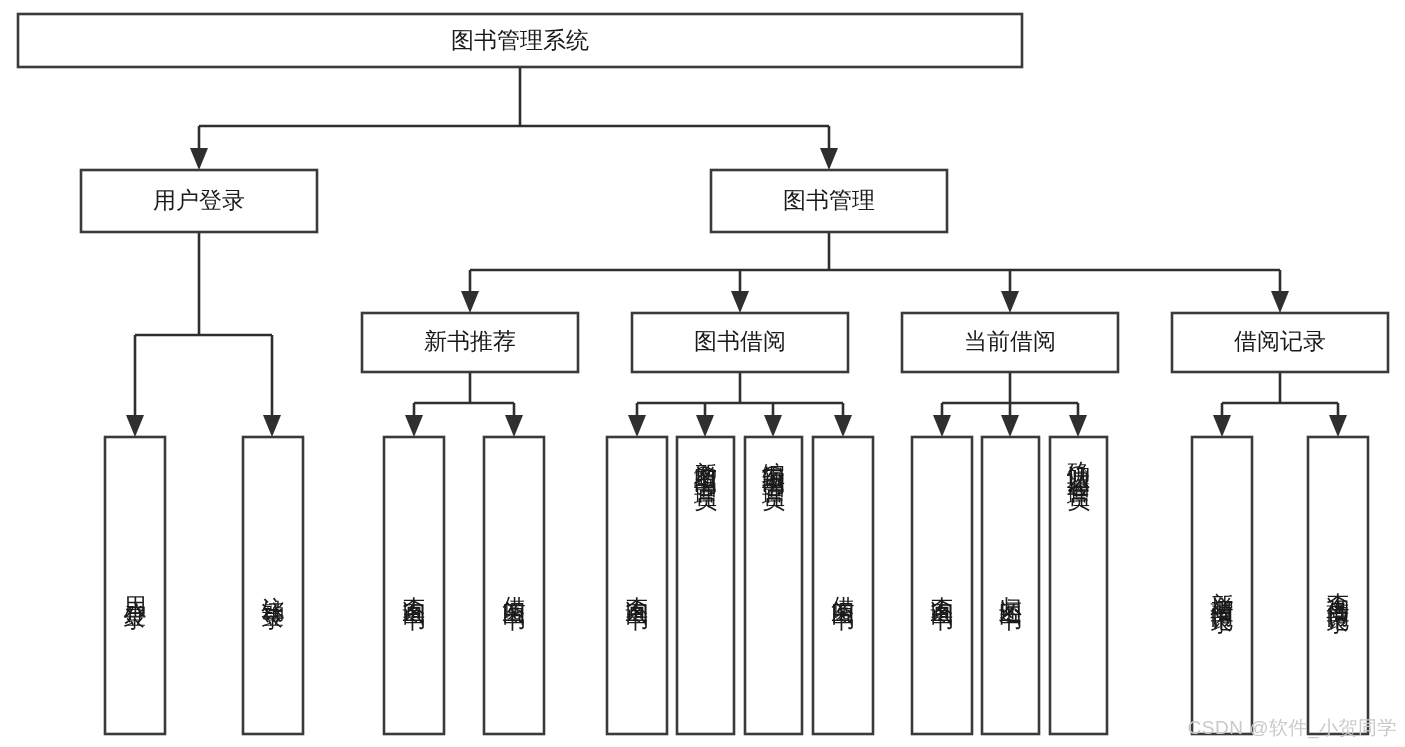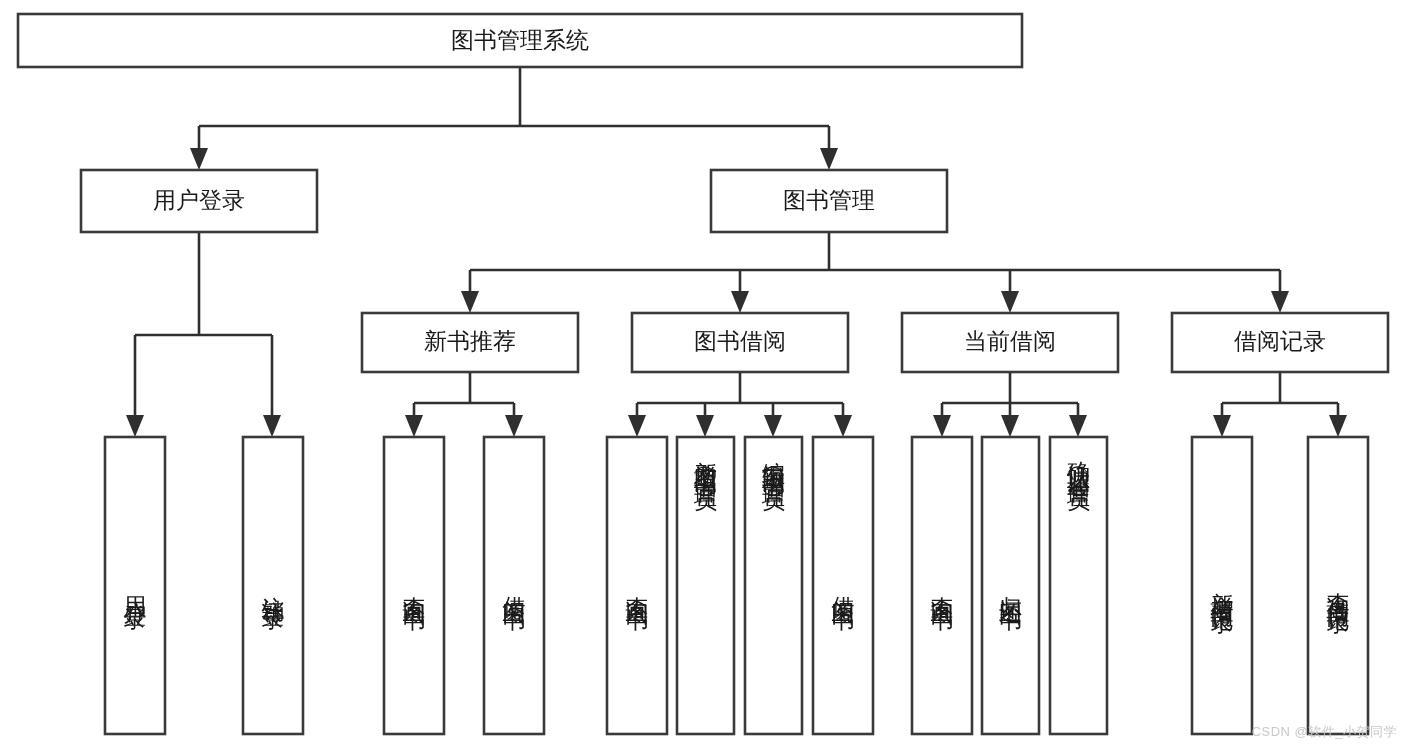--- a/index.html
+++ b/index.html
@@ -48,21 +48,21 @@
     font-size: 23px;
     fill: #1a1a1a;
     text-anchor: middle;
     dominant-baseline: middle;
   }
   .watermark {
     position: absolute;
     right: 8px;
     bottom: 6px;
     font-family: "Liberation Sans", "DejaVu Sans", sans-serif;
-    font-size: 13px;
+    font-size: 19px;
     color: #c9c9c9;
     letter-spacing: 0.5px;
     white-space: nowrap;
     user-select: none;
   }
 </style>
 </head>
 <body>
 
 <div id="diagram-root">

